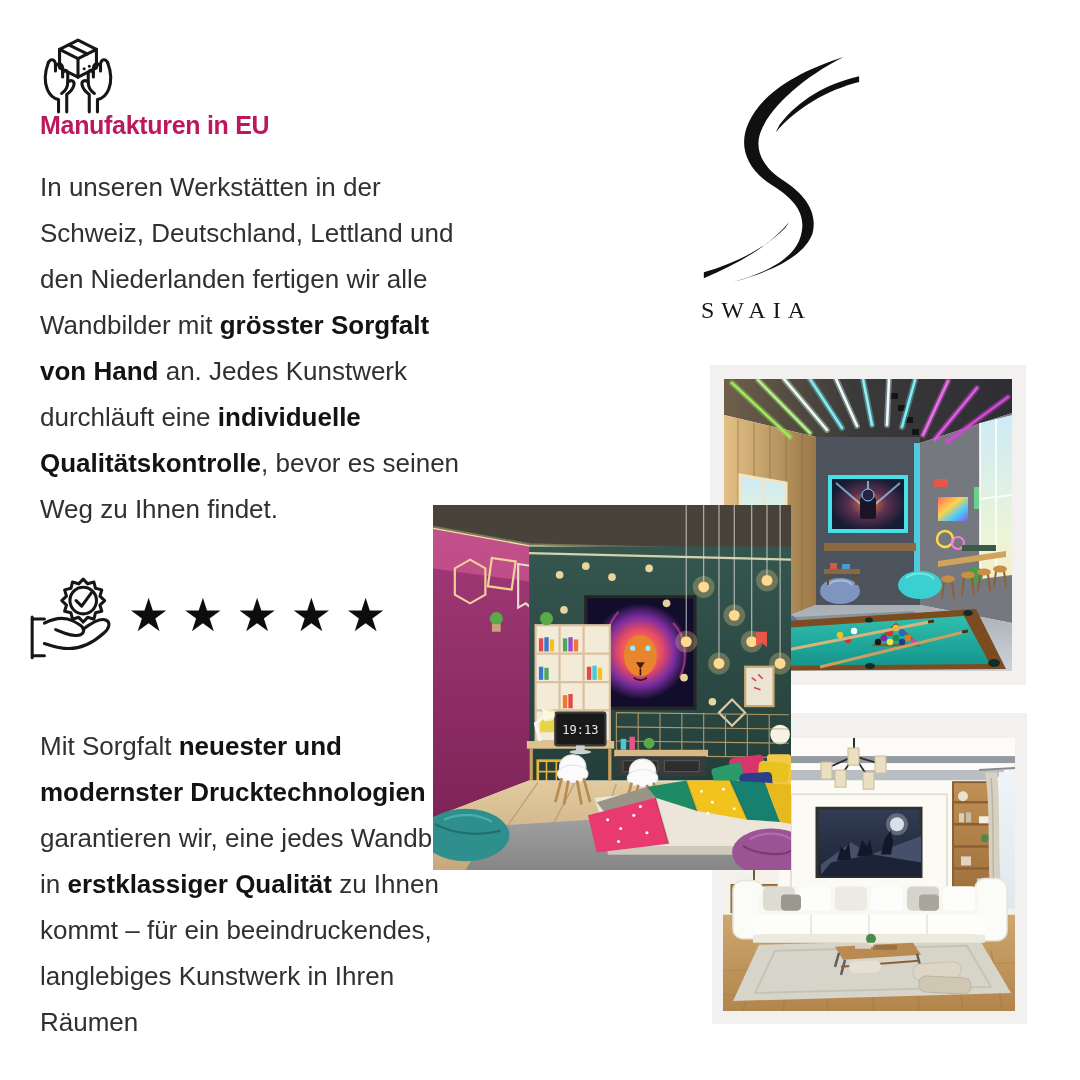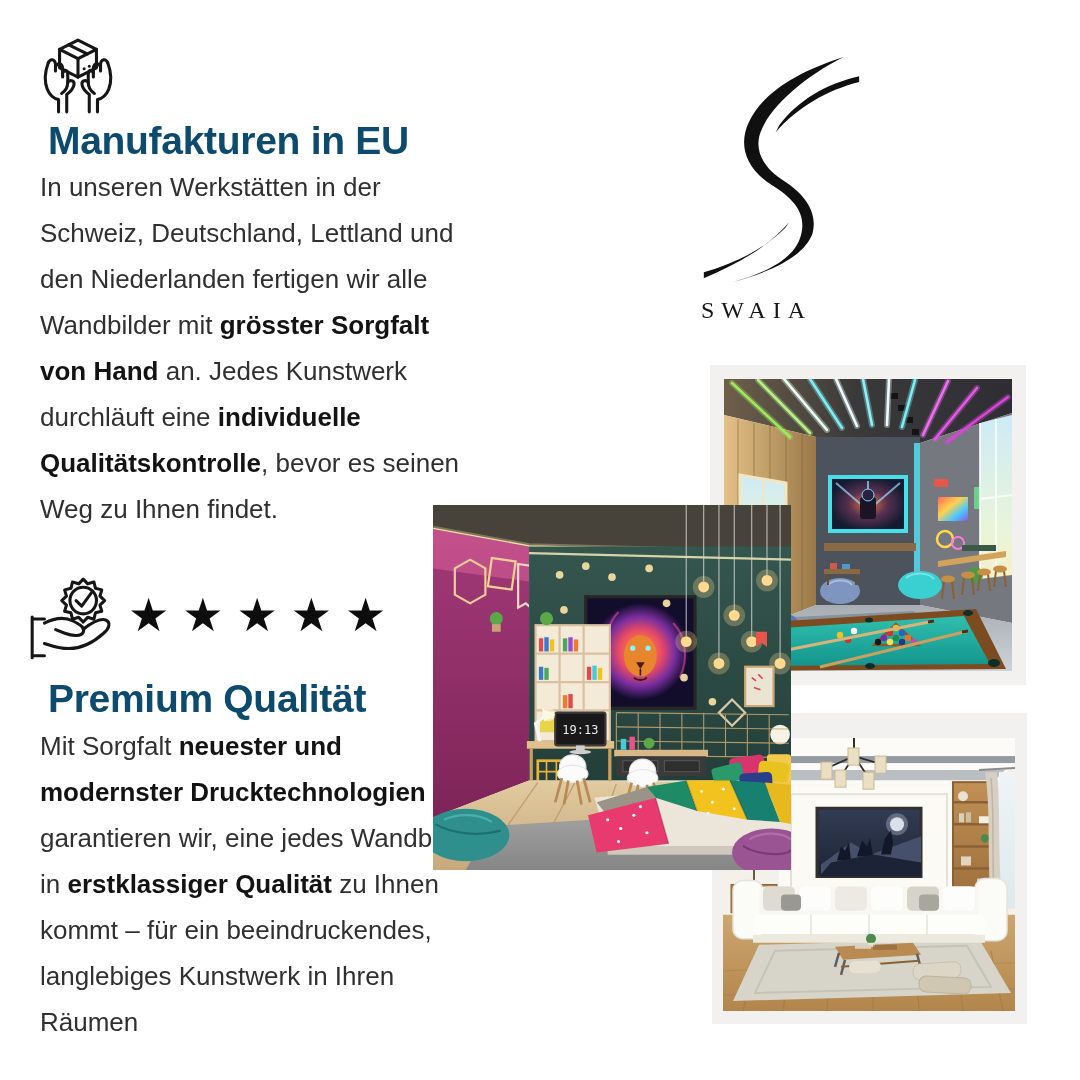--- a/index.html
+++ b/index.html
@@ -1,19 +1,19 @@
 <!DOCTYPE html>
 <html><head>
 <meta charset="utf-8">
 <style>
   html,body{margin:0;padding:0;background:#ffffff;}
   .canvas{position:relative;width:1080px;height:1080px;background:#ffffff;overflow:hidden;
           font-family:"Liberation Sans",sans-serif;}
   .abs{position:absolute;}
-  .heading{margin:8px;font-weight:700;color:#0c4a6e;font-size:39px;letter-spacing:-0.3px;white-space:nowrap;}
+  .heading{margin:0;font-weight:700;color:#be185d;font-size:25px;letter-spacing:-0.3px;white-space:nowrap;}
   .para{width:422px;font-size:26px;line-height:46px;color:#303030;}
   .para .b{font-weight:700;color:#131313;}
   .stars{font-size:46px;letter-spacing:13px;color:#0d0d0d;line-height:1;}
   .logo-word{font-family:"Liberation Serif",serif;font-size:24px;letter-spacing:7px;color:#161616;white-space:nowrap;}
   .photo{position:absolute;background:#f2f1ef;box-sizing:border-box;}
   .photo svg{display:block;width:100%;height:100%;}
   .icon-svg{display:block;}
   .clock-text{font-family:"DejaVu Sans Mono",monospace;font-size:11px;}
 </style>
 </head>
@@ -53,21 +53,20 @@
     <path d="M51 28 L56.5 33.5 L66 20.5"></path>
     <g>
       <path d="M8 46 L20 46 M8 82 L20 82 M8 44 L8 84"></path>
       <path d="M20 50 C30 45 40 44 48 48 C56 52 60 55 58 59 C56 63 48 63 40 60 L31 56.5"></path>
       <path d="M58 56 C66 50 74 45 80 47 C85 49 84 55 78 60 C68 69 56 75 44 75 C34 75 26 72 20 70"></path>
     </g>
   </svg>
 
   <div class="abs stars" style="left:128px;top:592px">★★★★★</div>
 
-  <h2 class="abs heading" style="left:40px;top:669px">Premium Qualität</h2>
 
   <div class="abs para" style="left:40px;top:723px"><span>Mit Sorgfalt </span><span class="b">neuester und modernster Drucktechnologien</span><span> garantieren wir, eine jedes Wandbild in </span><span class="b">erstklassiger Qualität</span><span> zu Ihnen kommt – für ein beeindruckendes, langlebiges Kunstwerk in Ihren Räumen</span></div>
 
   <svg class="abs" style="left:698px;top:46px" width="165" height="245" viewBox="0 0 170 250" fill="#101010">
     <path d="M150,10 C100,26 66,48 52,78 C42,100 48,124 76,142 C100,157 112,172 106,194 C100,217 72,232 36,242 C80,230 110,214 118,192 C124,168 108,150 86,136 C62,120 58,100 66,84 C76,60 110,30 150,10 Z"></path>
     <path d="M166,30 C132,38 104,54 84,80 L80,88 C102,62 134,44 166,36 Z"></path>
     <path d="M6,232 C40,222 68,208 90,186 L94,180 C74,204 44,222 6,238 Z"></path>
   </svg>
   <div class="abs logo-word" style="left:701px;top:297px">SWAIA</div>
 

